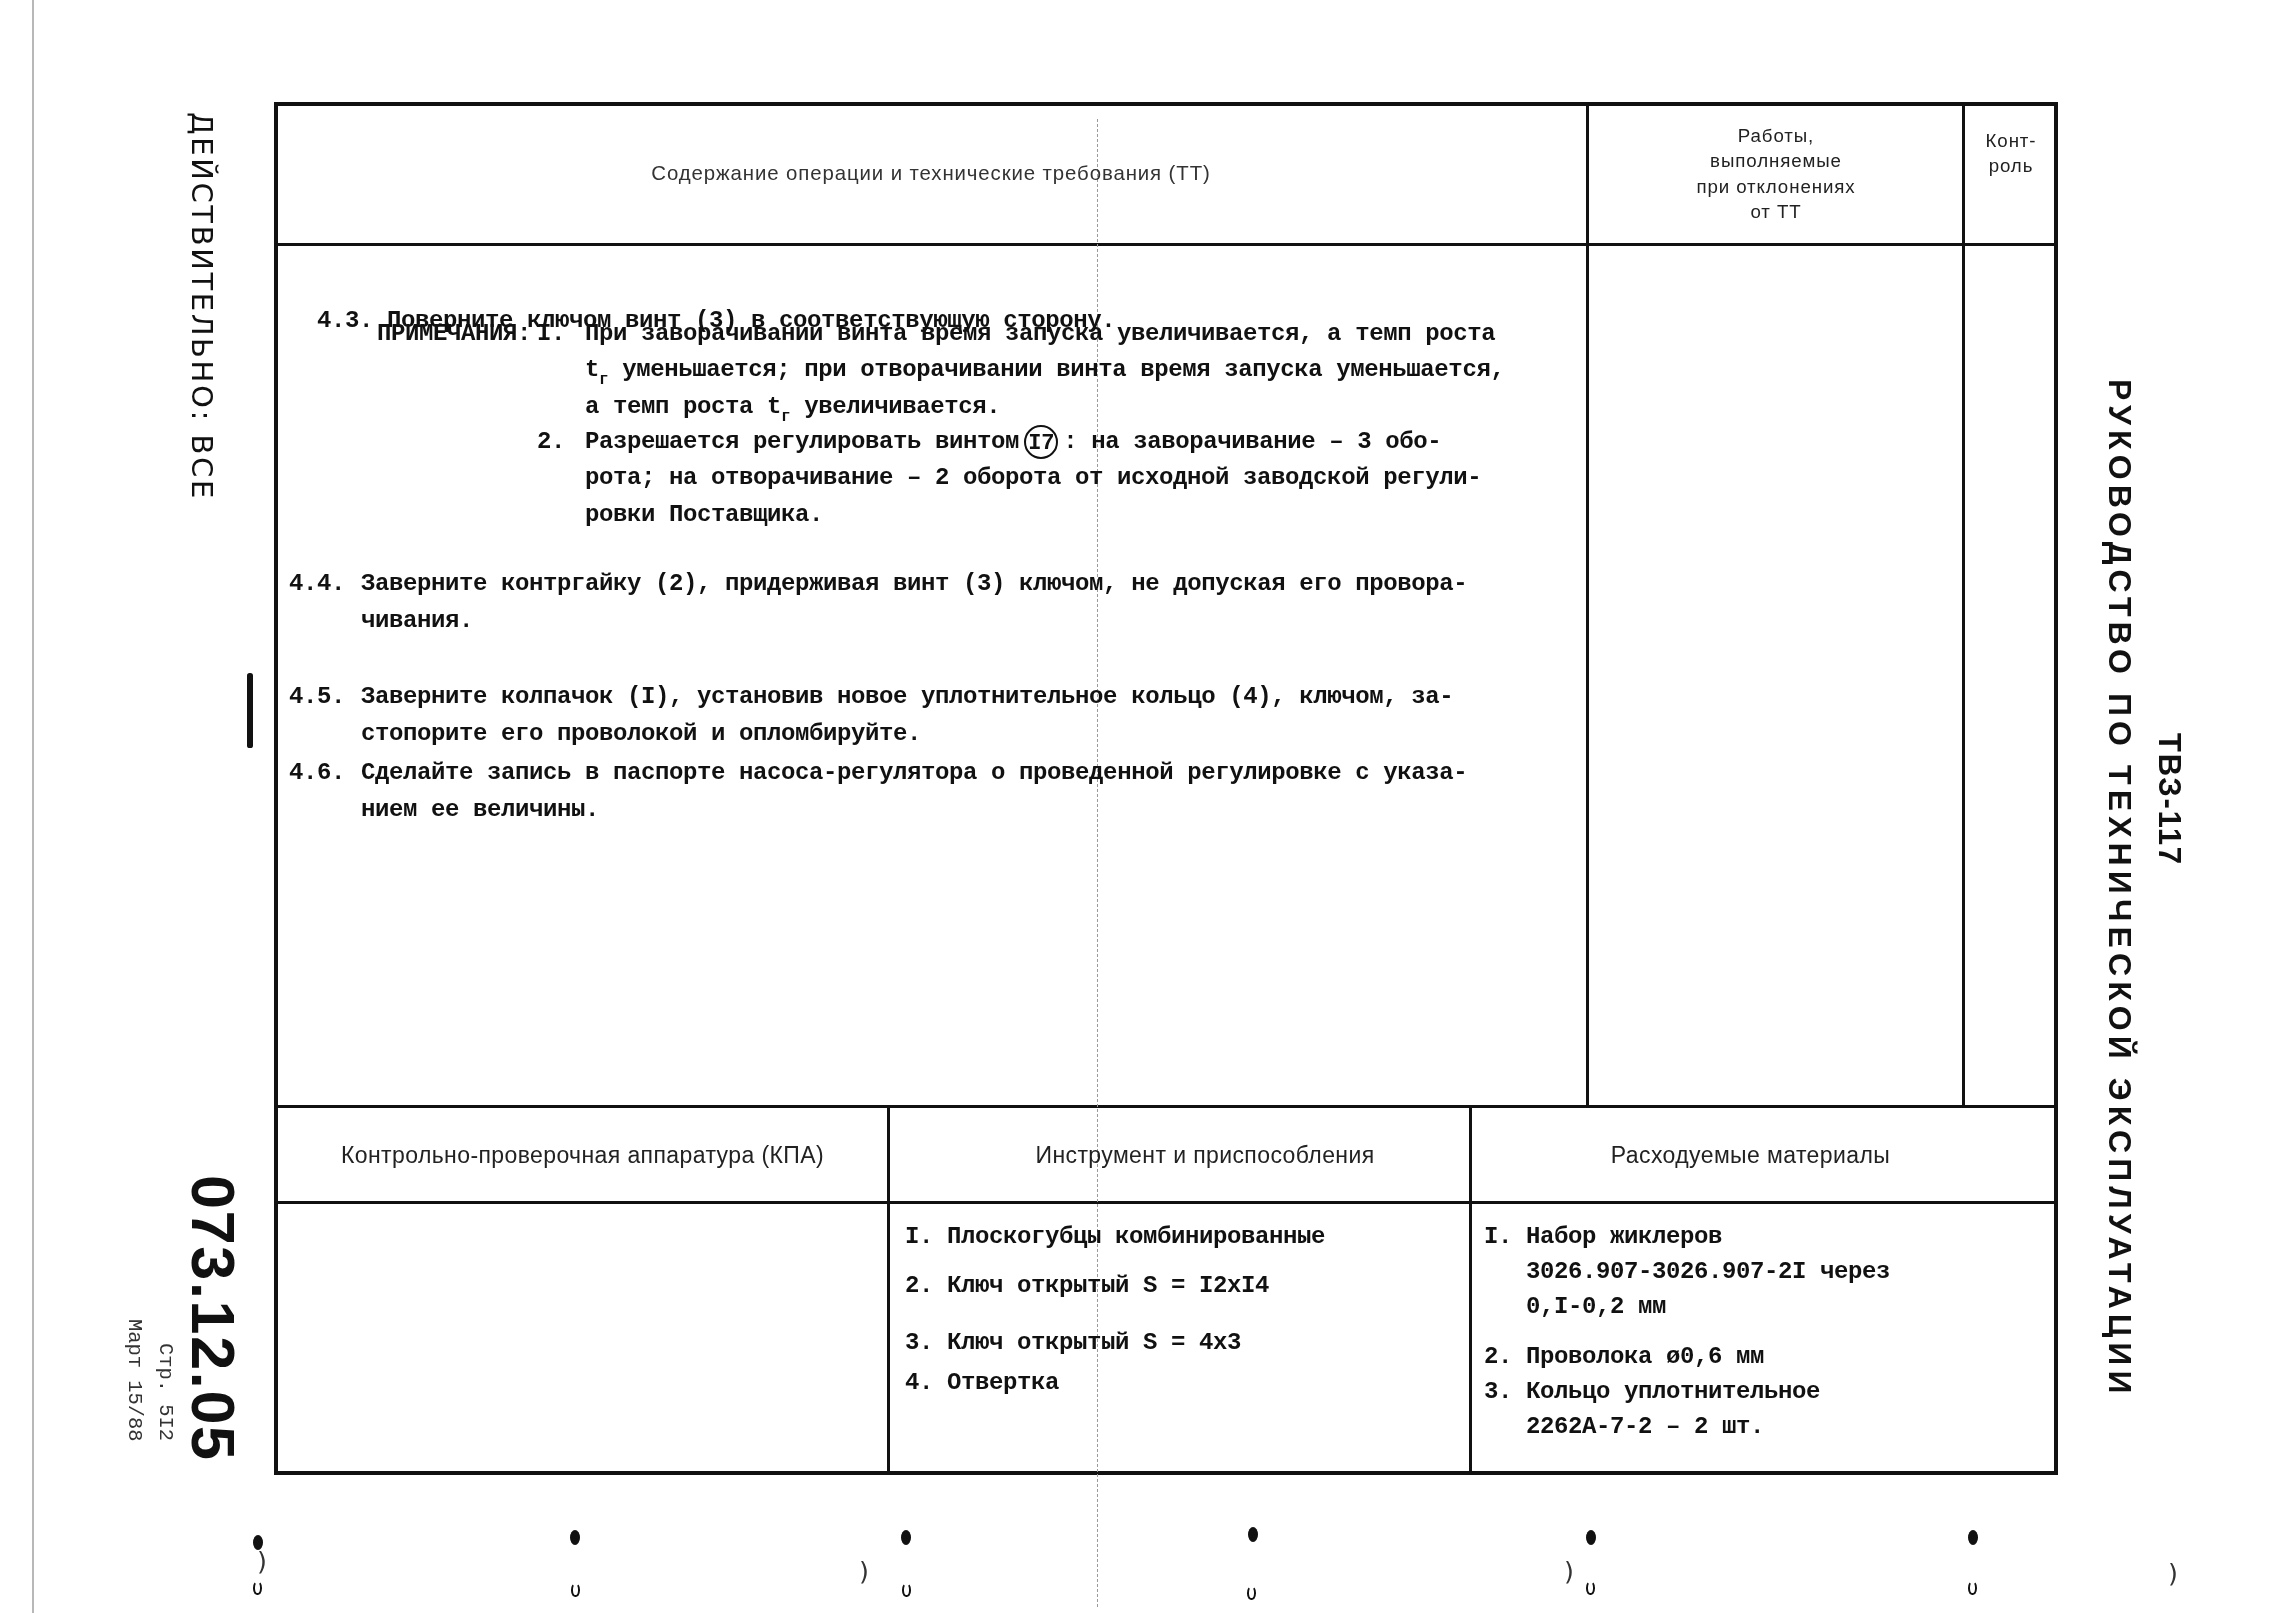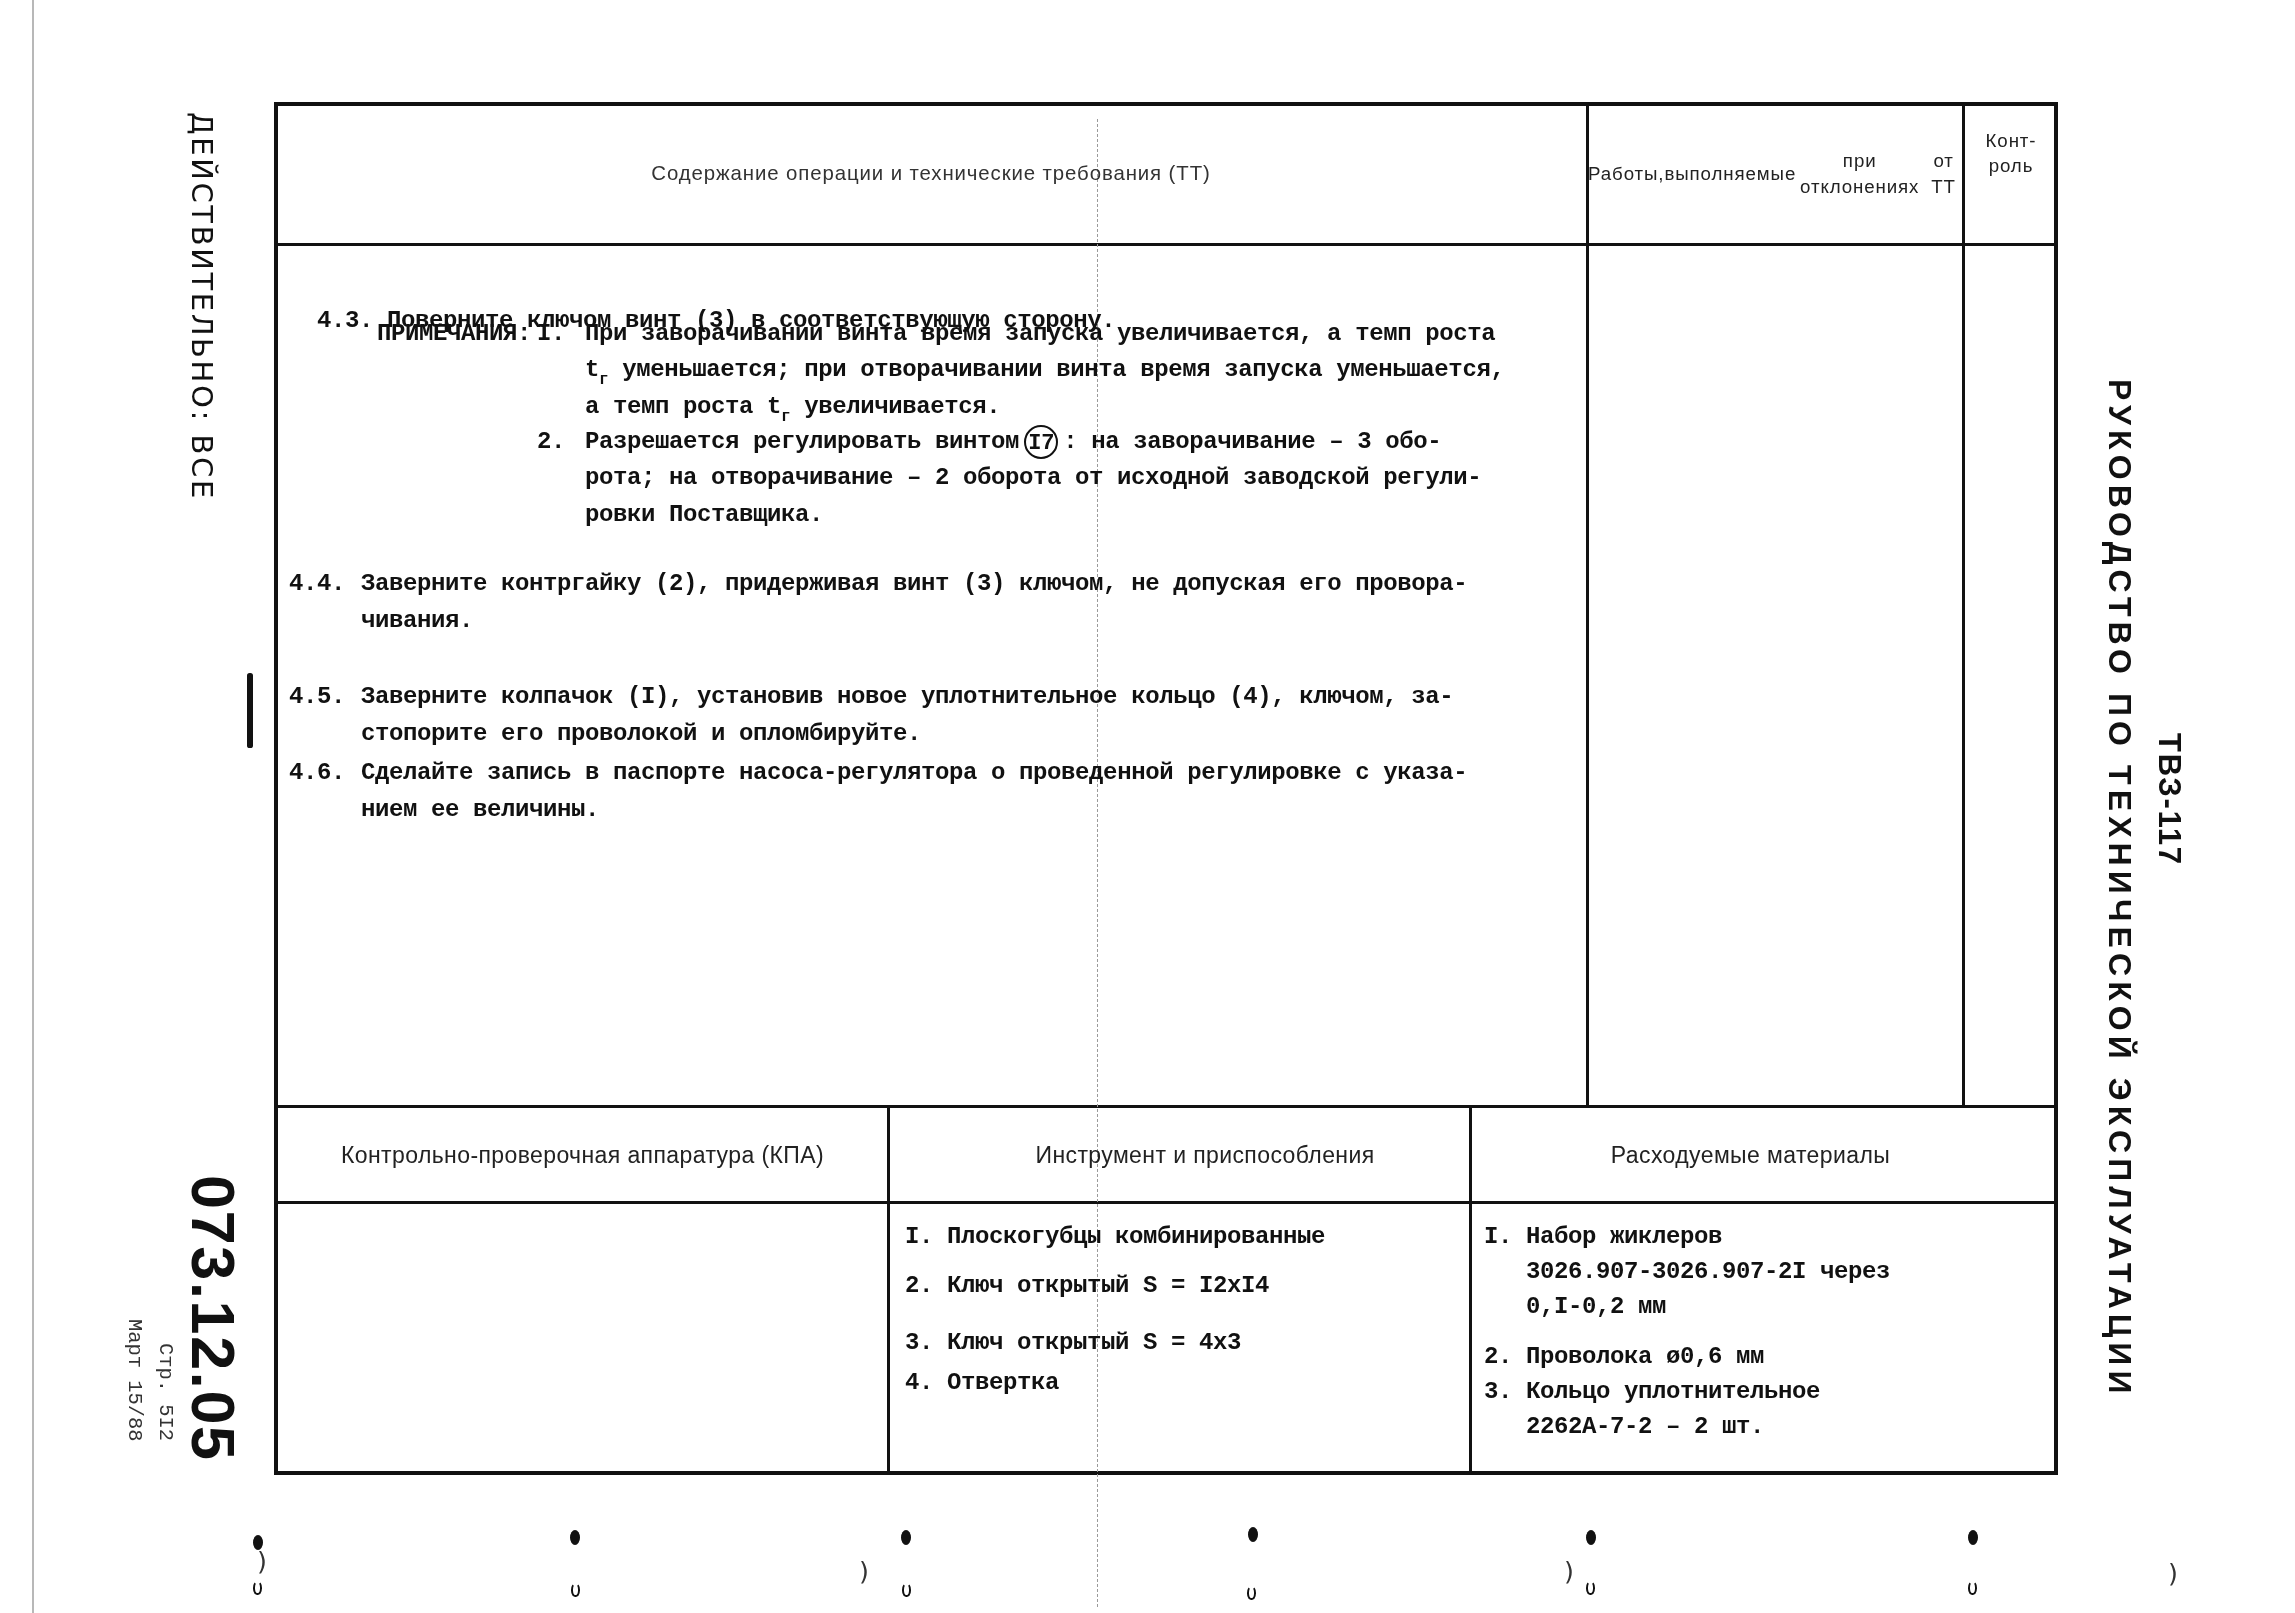--- a/index.html
+++ b/index.html
@@ -15,21 +15,21 @@
 
   .hline { position: absolute; background: #111; }
   .vline { position: absolute; background: #111; }
 
   
   .hdr-sans { font-family: "Liberation Sans", sans-serif; color: #222; letter-spacing: 0.9px; }
 
   .hdr-main { left: 274px; top: 102px; width: 1314px; height: 143px;
               display: flex; align-items: center; justify-content: center; font-size: 20.4px; color: #333; }
   .hdr-deviation { left: 1588px; top: 102px; width: 376px; height: 143px;
-              display: flex; flex-direction: row; align-items: center; justify-content: center;
+              display: flex; flex-direction: column; align-items: center; justify-content: center;
               font-size: 18.7px; line-height: 25.5px; text-align: center; }
   .hdr-control { left: 1964px; top: 102px; width: 94px; height: 102px;
               display: flex; flex-direction: column; align-items: center; justify-content: center;
               font-size: 18.7px; line-height: 25.5px; text-align: center; }
 
   
   .tw { font-family: "Liberation Mono", "DejaVu Sans Mono", monospace; font-weight: bold;
         font-size: 24px; line-height: 37px; color: #111; white-space: pre; letter-spacing: -0.4px; }
   .sub { font-size: 16px; vertical-align: -7.7px; line-height: 0; }
   .circled { display: inline-block; width: 34px; height: 34px; border: 2.6px solid #111; border-radius: 50%;

